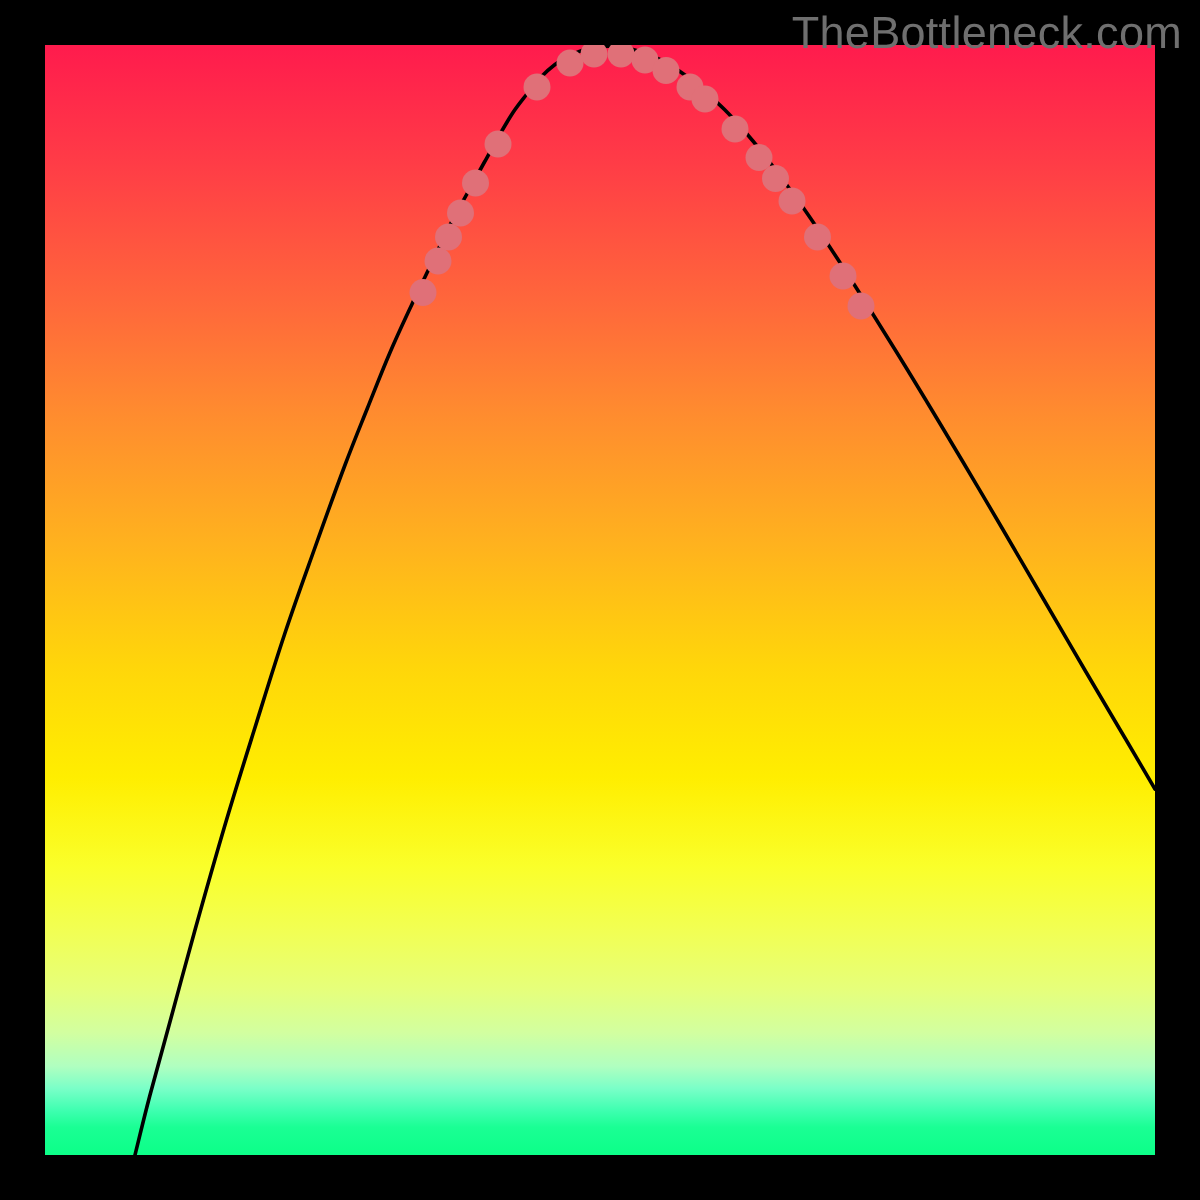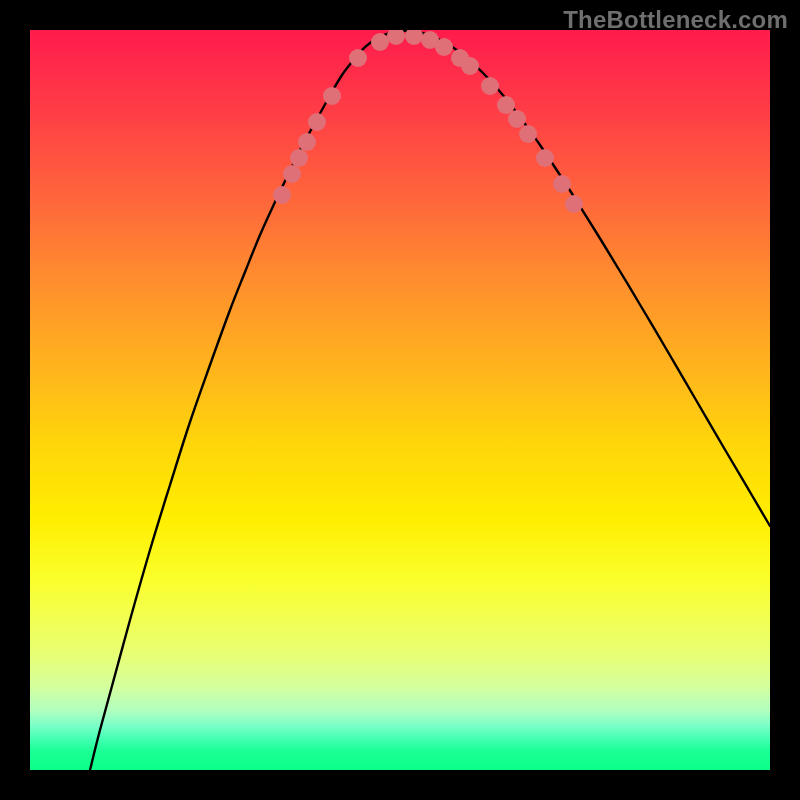--- a/index.html
+++ b/index.html
@@ -41,22 +41,22 @@
       #7affc8 94%,
       #3effb0 96%,
       #1aff94 97.5%,
       #0cff88 100%);
   }
   .watermark {
     position: absolute;
     top: 6px;
     right: 12px;
     color: #6f6f6f;
-    font-size: 24px;
-    font-weight: 700;
+    font-size: 30px;
+    font-weight: 400;
     letter-spacing: 0.2px;
     user-select: none;
   }
   svg {
     position: absolute;
     left: 0;
     top: 0;
   }
 </style>
 </head>

